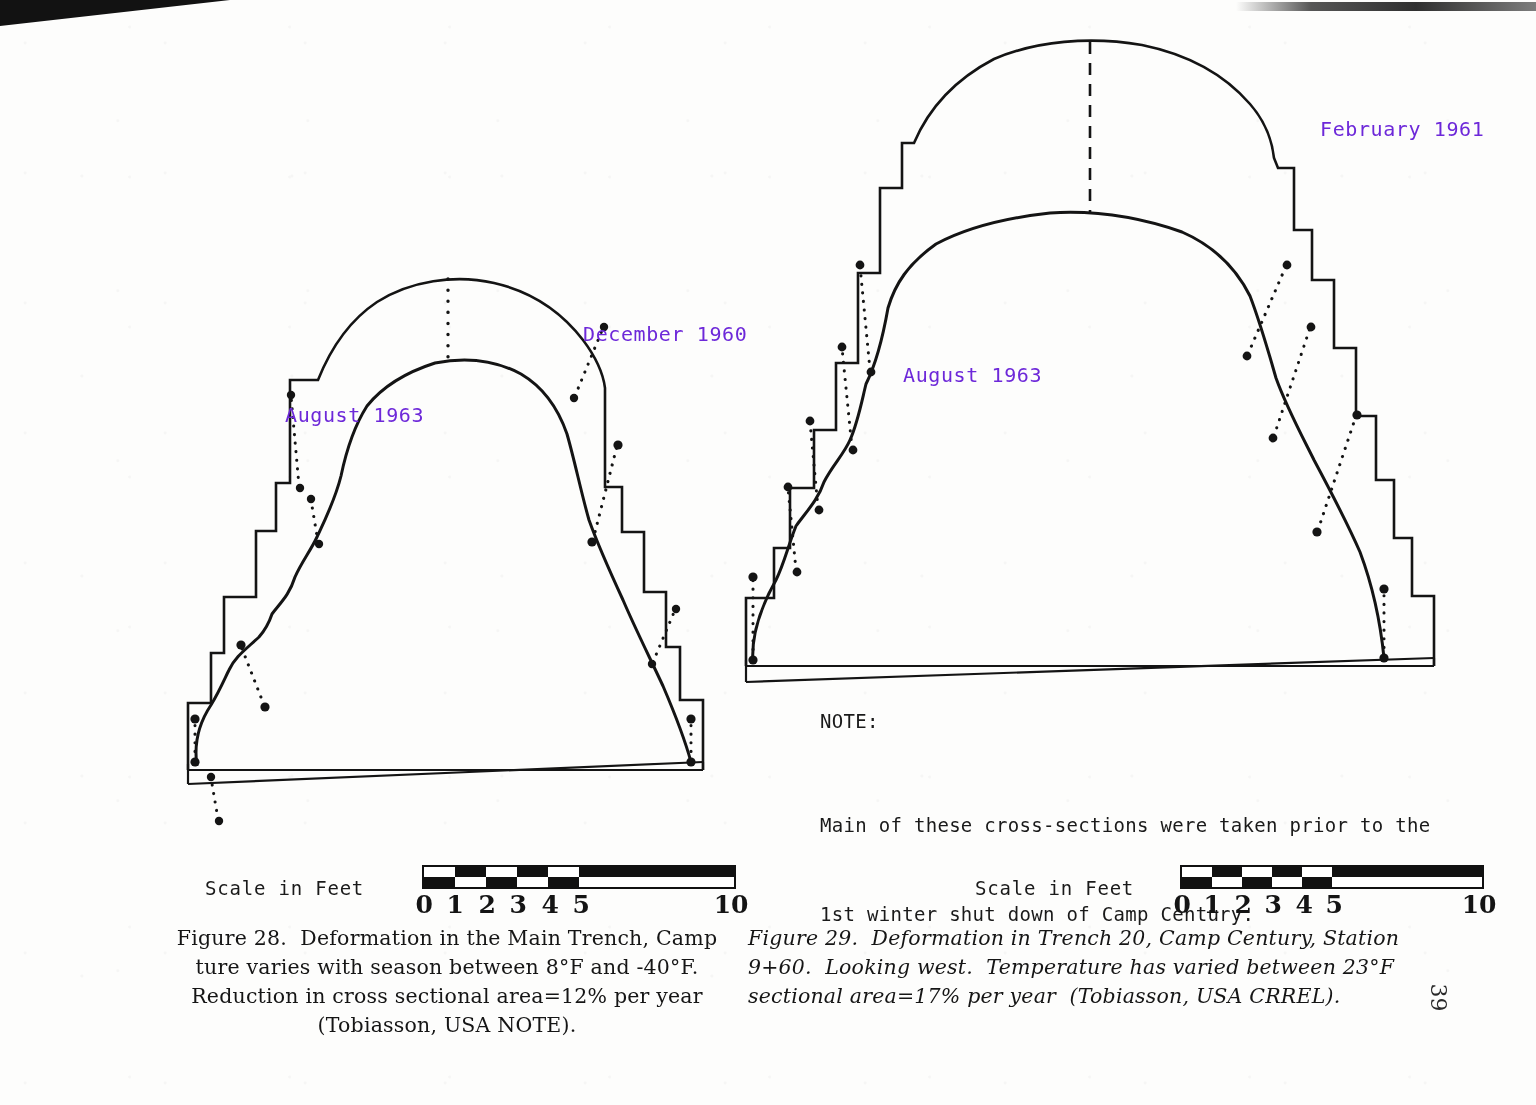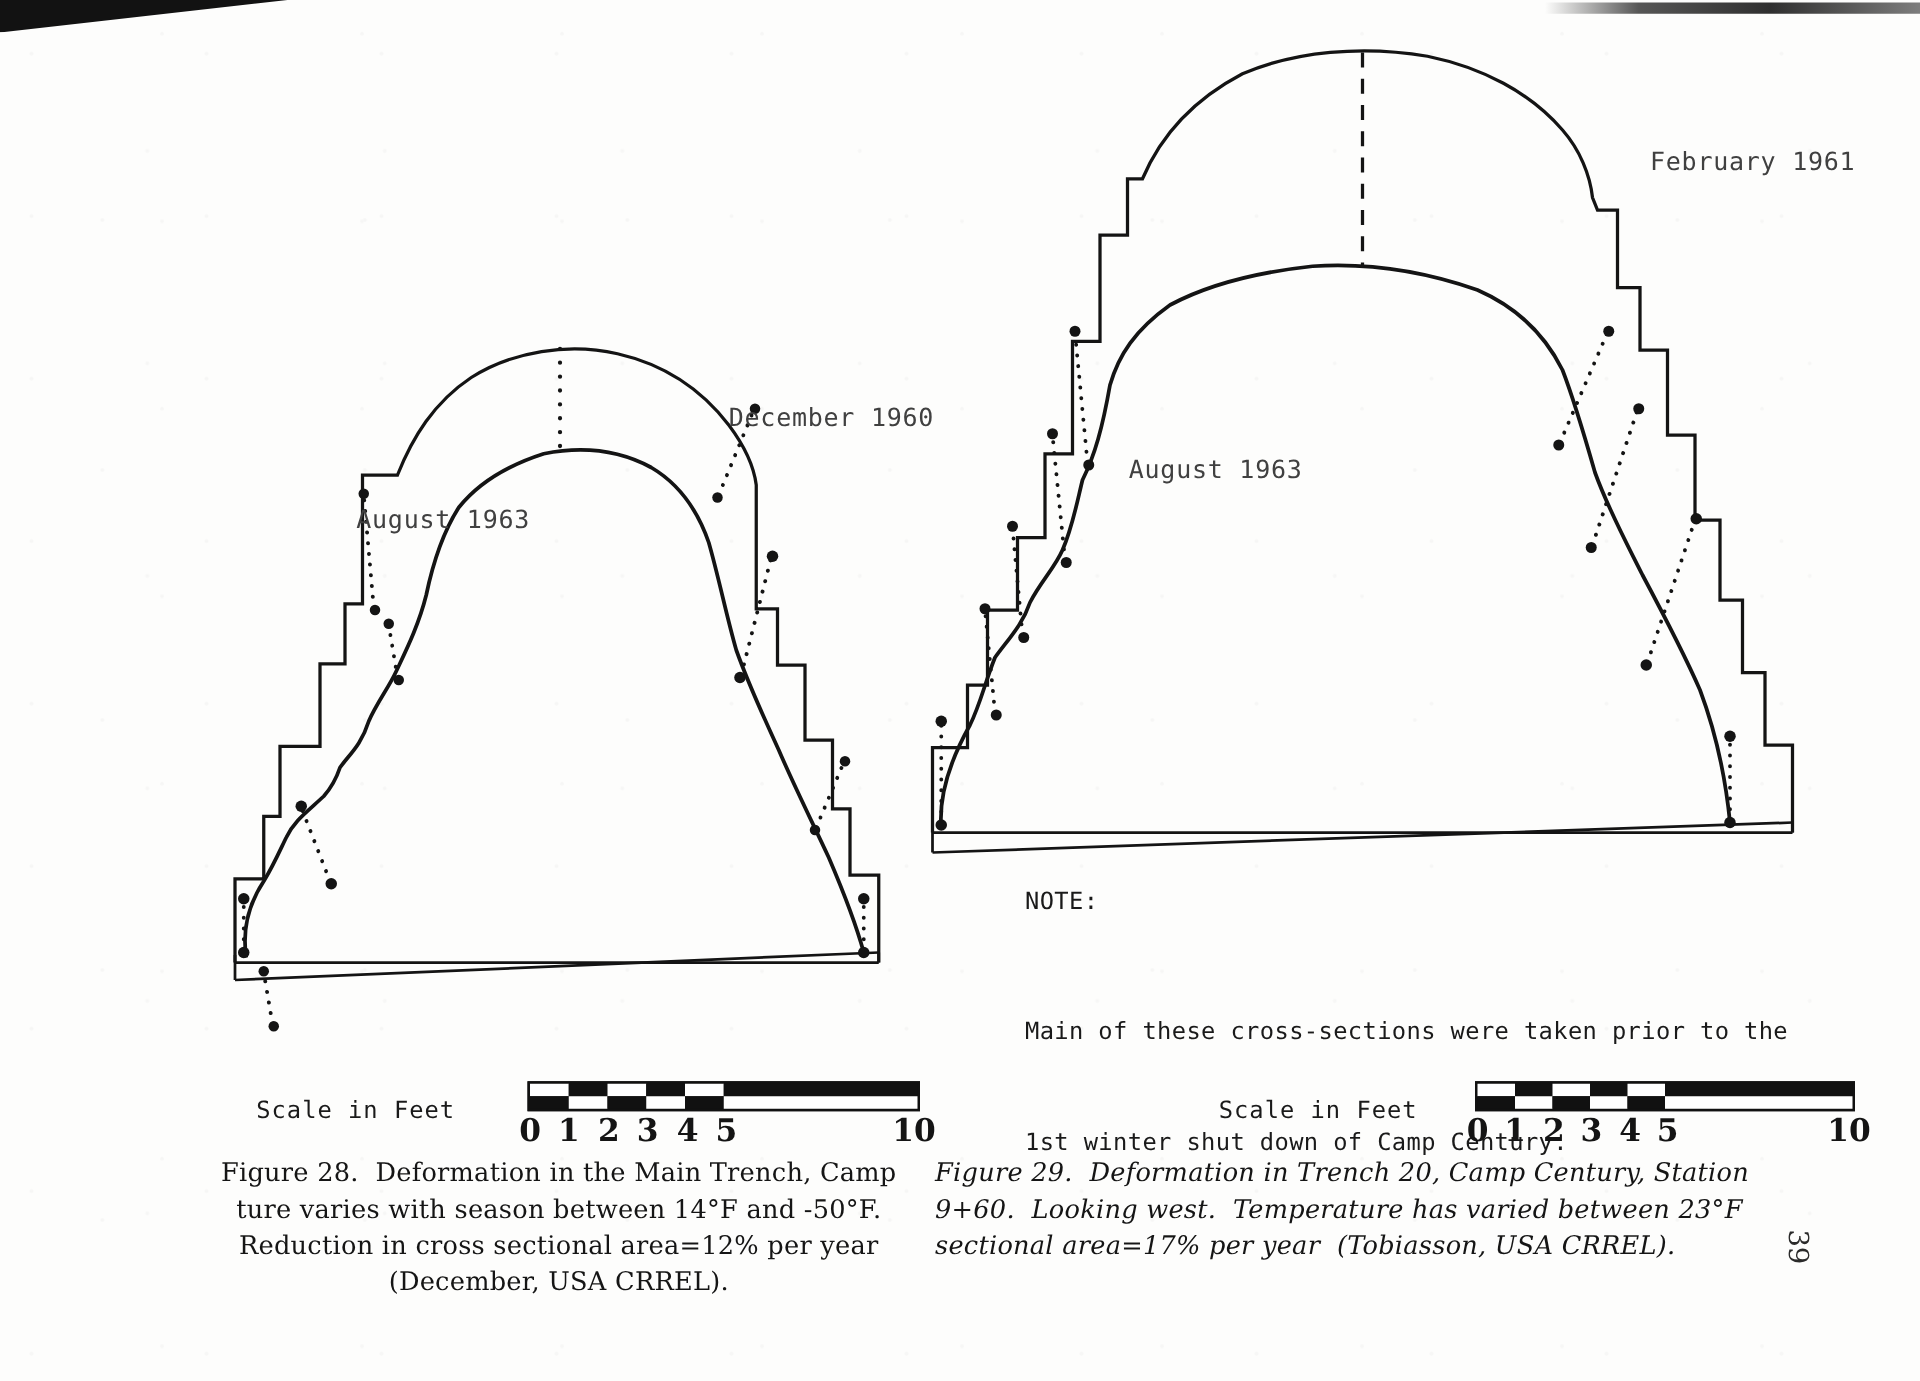--- a/index.html
+++ b/index.html
@@ -96,21 +96,21 @@
     stroke-dasharray: 0.1 8.5;
   }
   .tie-end { fill: #141414; }
 
   
   .dlabel {
     position: absolute;
     font-family: "DejaVu Sans Mono", monospace;
     font-size: 20px;
     letter-spacing: .6px;
-    color: #404040;
+    color: #6d28d9;
     white-space: nowrap;
   }
 
   
   .note-block {
     position: absolute;
     font-family: "DejaVu Sans Mono", monospace;
     font-size: 19px;
     line-height: 1.55;
     color: #1a1a1a;
@@ -294,23 +294,23 @@
           <div class="scale-tick" style="left:96px;">3</div>
           <div class="scale-tick" style="left:128px;">4</div>
           <div class="scale-tick" style="left:159px;">5</div>
           <div class="scale-tick" style="left:309px;">10</div>
         </div>
       </div>
     </div>
 
     <div class="caption centered" style="top:924px; left:82px; width:590px;">
       <div class="line">Figure 28.  Deformation in the Main Trench, Camp</div>
-      <div class="line">ture varies with season between 14°F and -50°F.</div>
+      <div class="line">ture varies with season between 8°F and -40°F.</div>
       <div class="line">Reduction in cross sectional area=12% per year</div>
-      <div class="line">(December, USA CRREL).</div>
+      <div class="line">(Tobiasson, USA NOTE).</div>
     </div>
   </div>
 
   <div class="figure" id="figure-right">
 
     <div class="diagram-wrap" style="top:18px; left:18px;">
       <svg width="790" height="830" viewBox="0 0 790 830">
 
         <path class="profile-outer" d="M28,648 L28,642 L28,580 L56,580 L56,530 L72,530 L72,470 L96,470 L96,412 L118,412
              L118,345 L140,345 L140,255 L162,255 L162,170 L184,170 L184,125 L196,125

